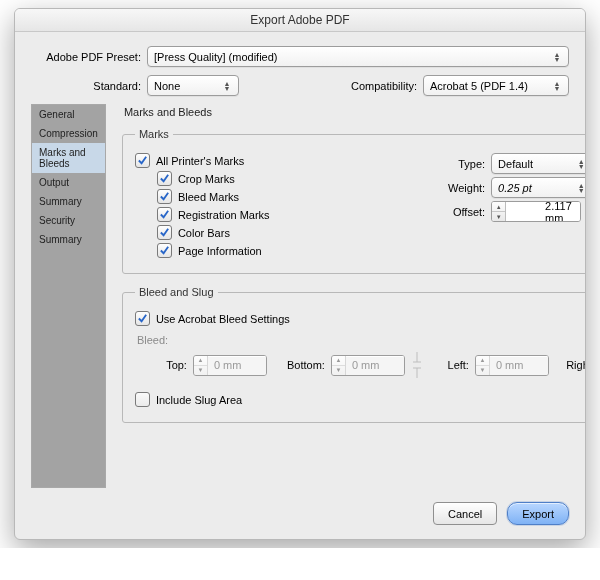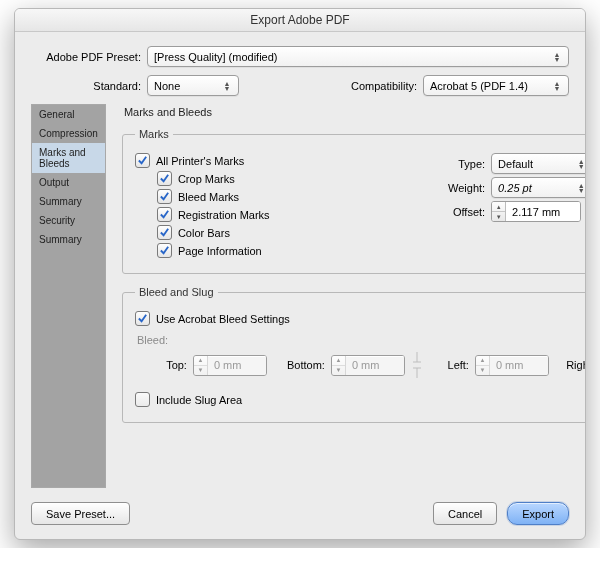--- a/index.html
+++ b/index.html
@@ -179,21 +179,21 @@
                 <div class="combo" style="width:88px;font-style:italic;">
                   <span>0.25 pt</span>
                   <span class="sel-arrows">
                       <span>▲</span>
                       <span>▼</span>
                     </span>
                 </div>
               </div>
               <div class="kv">
                 <div class="klab">Offset:</div>
-                <div class="spin" style="width:88px;">
+                <div class="spin" style="width:88px;gap:33px;">
                   <div class="stepper">
                       <div>▲</div>
                       <div>▼</div>
                     </div>
                   <div class="val">2.117 mm</div>
                 </div>
               </div>
             </div>
           </div>
         </fieldset>
@@ -267,23 +267,20 @@
           <div class="chk-row" style="margin-top:12px;">
             <span class="chk off"></span>
             <span>Include Slug Area</span>
           </div>
         </fieldset>
       </div>
     </div>
   </div>
 
   <div class="footer">
-    <div class="btn">
-      <span>Save Preset...</span>
-    </div>
     <div class="spacer"></div>
     <div class="btn" style="margin-right:10px;">
       <span>Cancel</span>
     </div>
     <div class="btn default">
       <span>Export</span>
     </div>
   </div>
 </div>
 

